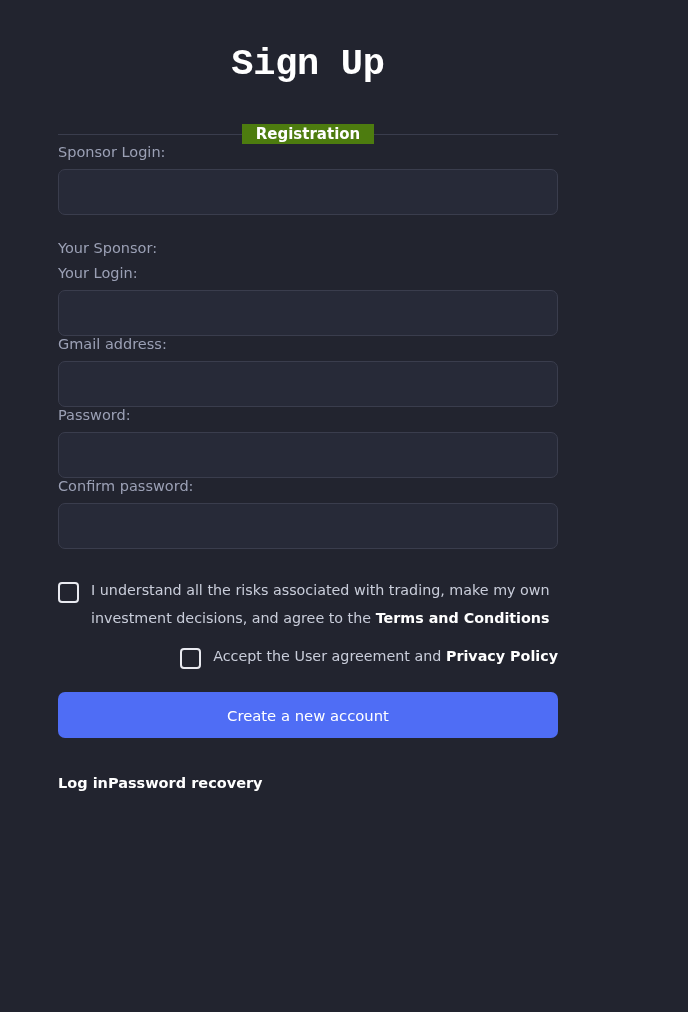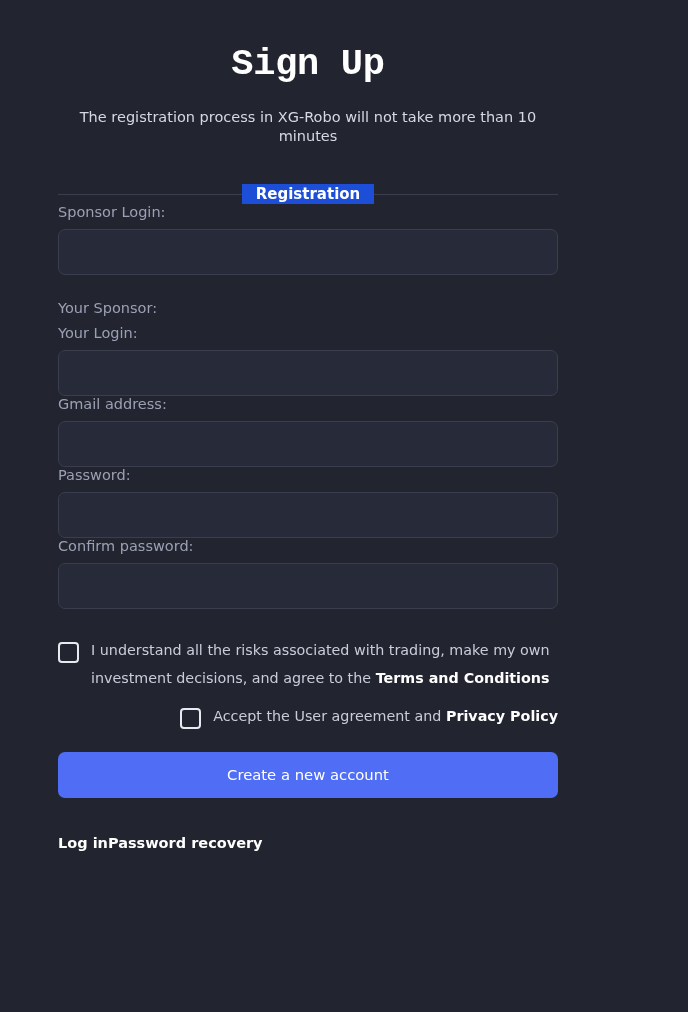--- a/index.html
+++ b/index.html
@@ -53,21 +53,21 @@
     position: absolute;
     left: 0;
     right: 0;
     top: 10px;
     height: 1px;
     background: #3a3d4d;
   }
   .divider-label {
     position: relative;
     display: inline-block;
-    background: #1d4ed8;
+    background: #4d7c0f;
     padding: 0 14px;
     color: #ffffff;
     font-size: 15px;
     font-weight: bold;
     line-height: 20px;
   }
   .field-label {
     color: #9ba0b5;
     font-size: 14.5px;
     margin-bottom: 9px;
@@ -148,21 +148,20 @@
     cursor: pointer;
   }
 </style>
 </head>
 <body>
 
 <div class="page">
   <div class="container">
 
     <h1 class="title">Sign Up</h1>
-    <p class="subtitle">The registration process in XG-Robo will not take more than 10 minutes</p>
 
     <div class="divider">
       <div class="divider-line"></div>
       <span class="divider-label">Registration</span>
     </div>
 
     <label class="field-label">Sponsor Login:</label>
     <input class="input" type="text" value="" placeholder="" style="">
 
     <div class="field-label sponsor-value">Your Sponsor:</div>

